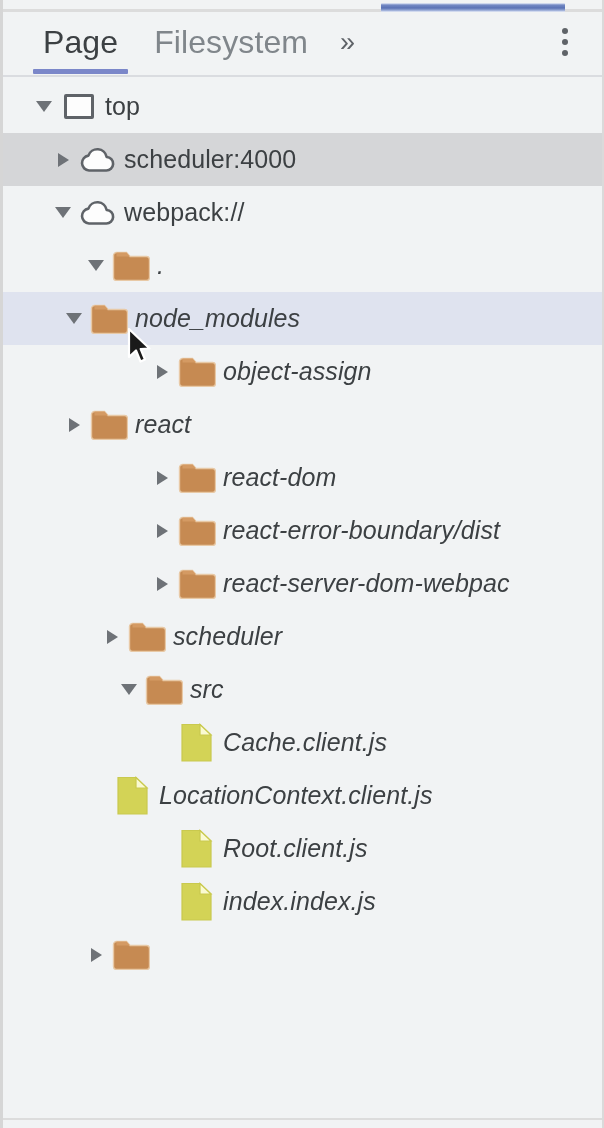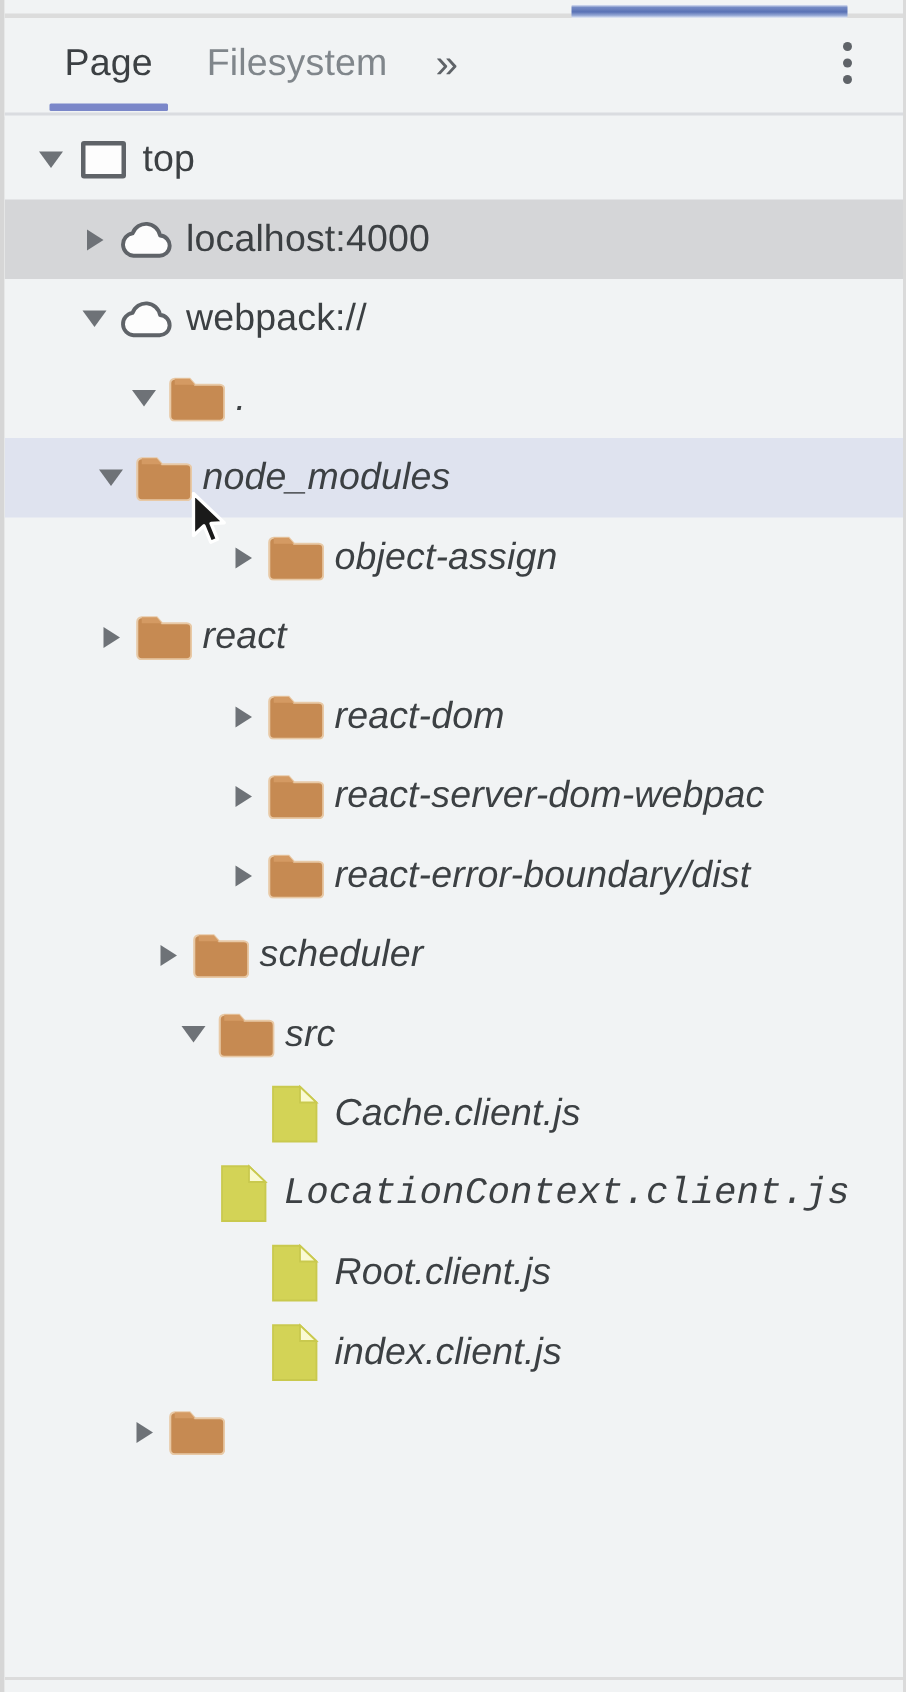--- a/index.html
+++ b/index.html
@@ -61,21 +61,21 @@
     align-items: center;
     height: 58px;
     padding-left: 22px;
   }
   .tab {
     position: relative;
     height: 58px;
     display: flex;
     align-items: center;
     padding: 0 18px;
-    font-size: 25px;
+    font-size: 32px;
     color: #80868b;
     letter-spacing: .1px;
     cursor: default;
     white-space: nowrap;
   }
   .tab.active {
     color: #3c4043;
   }
   .tab.active::after {
     content: "";
@@ -232,39 +232,39 @@
     <div class="tabbar-spacer"></div>
     <div class="kebab">
       <i></i>
       <i></i>
       <i></i>
     </div>
   </div>
   <div class="tabbar-underline"></div>
 
   <div class="tree" id="tree">
-      <div class="row" style="padding-left: 18px;">
+      <div class="row" style="padding-left: 28px;">
         <div class="twisty">
           <div class="tri-down"></div>
         </div>
         <div class="icon">
           <div class="ico-frame"></div>
         </div>
         <span class="label">top</span>
       </div>
       <div class="row sel-grey" style="padding-left: 47px;">
         <div class="twisty">
           <div class="tri-right"></div>
         </div>
         <div class="icon">
           <svg width="40" height="30" viewBox="0 0 40 30">
             <path d="M11 25.5 a7.5 7.5 0 0 1 -0.6 -14.9 a9.5 9.5 0 0 1 18.3 1.4 a6.6 6.6 0 0 1 -0.7 13.5 z" fill="#fdfdfd" stroke="#5f6368" stroke-width="2.6" stroke-linejoin="round"></path>
           </svg>
         </div>
-        <span class="label">localhost:4000</span>
+        <span class="label">scheduler:4000</span>
       </div>
       <div class="row" style="padding-left: 47px;">
         <div class="twisty">
           <div class="tri-down"></div>
         </div>
         <div class="icon">
           <svg width="40" height="30" viewBox="0 0 40 30">
             <path d="M11 25.5 a7.5 7.5 0 0 1 -0.6 -14.9 a9.5 9.5 0 0 1 18.3 1.4 a6.6 6.6 0 0 1 -0.7 13.5 z" fill="#fdfdfd" stroke="#5f6368" stroke-width="2.6" stroke-linejoin="round"></path>
           </svg>
         </div>
@@ -333,33 +333,33 @@
       <div class="row" style="padding-left: 146px;">
         <div class="twisty">
           <div class="tri-right"></div>
         </div>
         <div class="icon">
           <svg width="38" height="31" viewBox="0 0 38 31">
             <path d="M1.5 5.5 a3 3 0 0 1 3-3 h10 l3.5 4 h16.5 a3 3 0 0 1 3 3 v18 a3 3 0 0 1 -3 3 h-30 a3 3 0 0 1 -3-3 z" fill="#c68a52" stroke="#e8c9a6" stroke-width="1.4"></path>
             <path d="M4.5 2.5 h10 l3.5 4 h-13.5 z" fill="#d49a63"></path>
           </svg>
         </div>
+        <span class="label it">react-error-boundary/dist</span>
+      </div>
+      <div class="row" style="padding-left: 146px;">
+        <div class="twisty">
+          <div class="tri-right"></div>
+        </div>
+        <div class="icon">
+          <svg width="38" height="31" viewBox="0 0 38 31">
+            <path d="M1.5 5.5 a3 3 0 0 1 3-3 h10 l3.5 4 h16.5 a3 3 0 0 1 3 3 v18 a3 3 0 0 1 -3 3 h-30 a3 3 0 0 1 -3-3 z" fill="#c68a52" stroke="#e8c9a6" stroke-width="1.4"></path>
+            <path d="M4.5 2.5 h10 l3.5 4 h-13.5 z" fill="#d49a63"></path>
+          </svg>
+        </div>
         <span class="label it">react-server-dom-webpac</span>
-      </div>
-      <div class="row" style="padding-left: 146px;">
-        <div class="twisty">
-          <div class="tri-right"></div>
-        </div>
-        <div class="icon">
-          <svg width="38" height="31" viewBox="0 0 38 31">
-            <path d="M1.5 5.5 a3 3 0 0 1 3-3 h10 l3.5 4 h16.5 a3 3 0 0 1 3 3 v18 a3 3 0 0 1 -3 3 h-30 a3 3 0 0 1 -3-3 z" fill="#c68a52" stroke="#e8c9a6" stroke-width="1.4"></path>
-            <path d="M4.5 2.5 h10 l3.5 4 h-13.5 z" fill="#d49a63"></path>
-          </svg>
-        </div>
-        <span class="label it">react-error-boundary/dist</span>
       </div>
       <div class="row" style="padding-left: 72px; margin-left: 24px;">
         <div class="twisty">
           <div class="tri-right"></div>
         </div>
         <div class="icon">
           <svg width="38" height="31" viewBox="0 0 38 31">
             <path d="M1.5 5.5 a3 3 0 0 1 3-3 h10 l3.5 4 h16.5 a3 3 0 0 1 3 3 v18 a3 3 0 0 1 -3 3 h-30 a3 3 0 0 1 -3-3 z" fill="#c68a52" stroke="#e8c9a6" stroke-width="1.4"></path>
             <path d="M4.5 2.5 h10 l3.5 4 h-13.5 z" fill="#d49a63"></path>
           </svg>
@@ -381,21 +381,21 @@
       <div class="row" style="padding-left: 146px;">
         <div class="twisty none"></div>
         <div class="icon">
           <svg width="34" height="40" viewBox="0 0 34 40">
             <path d="M2 1.5 h18 l11 10.5 v26 h-29 z" fill="#d3d356" stroke="#c9c94e" stroke-width="1.2"></path>
             <path d="M20 1.5 v10.5 h11 z" fill="#fafad2" stroke="#c9c94e" stroke-width="1.2"></path>
           </svg>
         </div>
         <span class="label it">Cache.client.js</span>
       </div>
-      <div class="row" style="padding-left: 112px; font-family: Liberation Mono, monospace;">
+      <div class="row" style="padding-left: 82px;">
         <div class="twisty none"></div>
         <div class="icon">
           <svg width="34" height="40" viewBox="0 0 34 40">
             <path d="M2 1.5 h18 l11 10.5 v26 h-29 z" fill="#d3d356" stroke="#c9c94e" stroke-width="1.2"></path>
             <path d="M20 1.5 v10.5 h11 z" fill="#fafad2" stroke="#c9c94e" stroke-width="1.2"></path>
           </svg>
         </div>
         <span class="label it">LocationContext.client.js</span>
       </div>
       <div class="row" style="padding-left: 146px;">
@@ -409,21 +409,21 @@
         <span class="label it">Root.client.js</span>
       </div>
       <div class="row" style="padding-left: 146px;">
         <div class="twisty none"></div>
         <div class="icon">
           <svg width="34" height="40" viewBox="0 0 34 40">
             <path d="M2 1.5 h18 l11 10.5 v26 h-29 z" fill="#d3d356" stroke="#c9c94e" stroke-width="1.2"></path>
             <path d="M20 1.5 v10.5 h11 z" fill="#fafad2" stroke="#c9c94e" stroke-width="1.2"></path>
           </svg>
         </div>
-        <span class="label it">index.client.js</span>
+        <span class="label it">index.index.js</span>
       </div>
       <div class="row" style="padding-left: 80px;">
         <div class="twisty">
           <div class="tri-right"></div>
         </div>
         <div class="icon">
           <svg width="38" height="31" viewBox="0 0 38 31">
             <path d="M1.5 5.5 a3 3 0 0 1 3-3 h10 l3.5 4 h16.5 a3 3 0 0 1 3 3 v18 a3 3 0 0 1 -3 3 h-30 a3 3 0 0 1 -3-3 z" fill="#c68a52" stroke="#e8c9a6" stroke-width="1.4"></path>
             <path d="M4.5 2.5 h10 l3.5 4 h-13.5 z" fill="#d49a63"></path>
           </svg>

